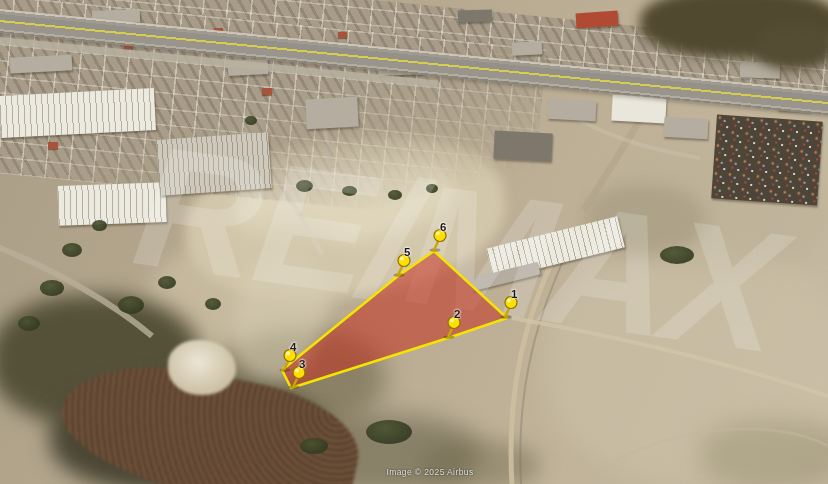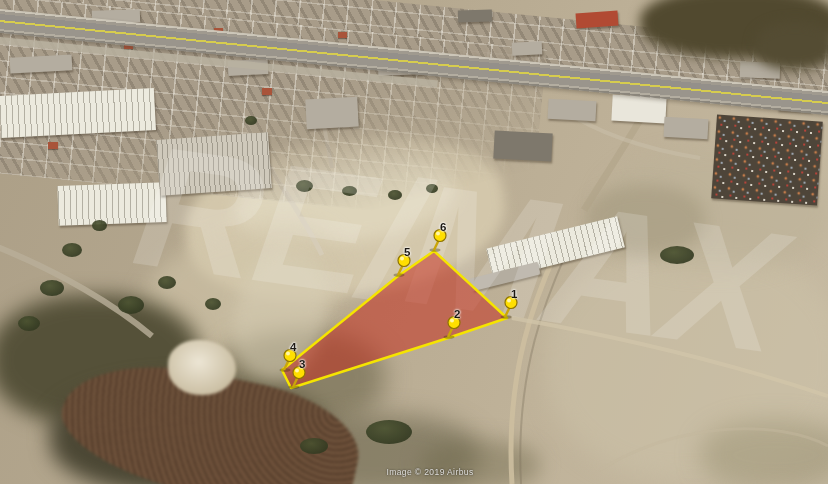--- a/index.html
+++ b/index.html
@@ -209,15 +209,15 @@
   <div class="marker" style="left:427px;top:227px;">
     <svg width="26" height="26" viewBox="0 0 26 26">
         <ellipse cx="8" cy="23" rx="5.5" ry="1.8" fill="rgba(60,45,0,.35)"></ellipse>
         <path d="M7,23 L12.5,11.5" stroke="#caa50a" stroke-width="2.4"></path>
         <circle cx="13" cy="8.5" r="6" fill="#ffdf00" stroke="#8f7400" stroke-width="1.2"></circle>
         <circle cx="11" cy="6.5" r="2" fill="#fff6a8"></circle>
       </svg>
     <span class="lbl">6</span>
   </div>
 
-  <div id="attribution">Image © 2019 Airbus</div>
+  <div id="attribution">Image © 2025 Airbus</div>
 
 </div>
 
 </body></html>

